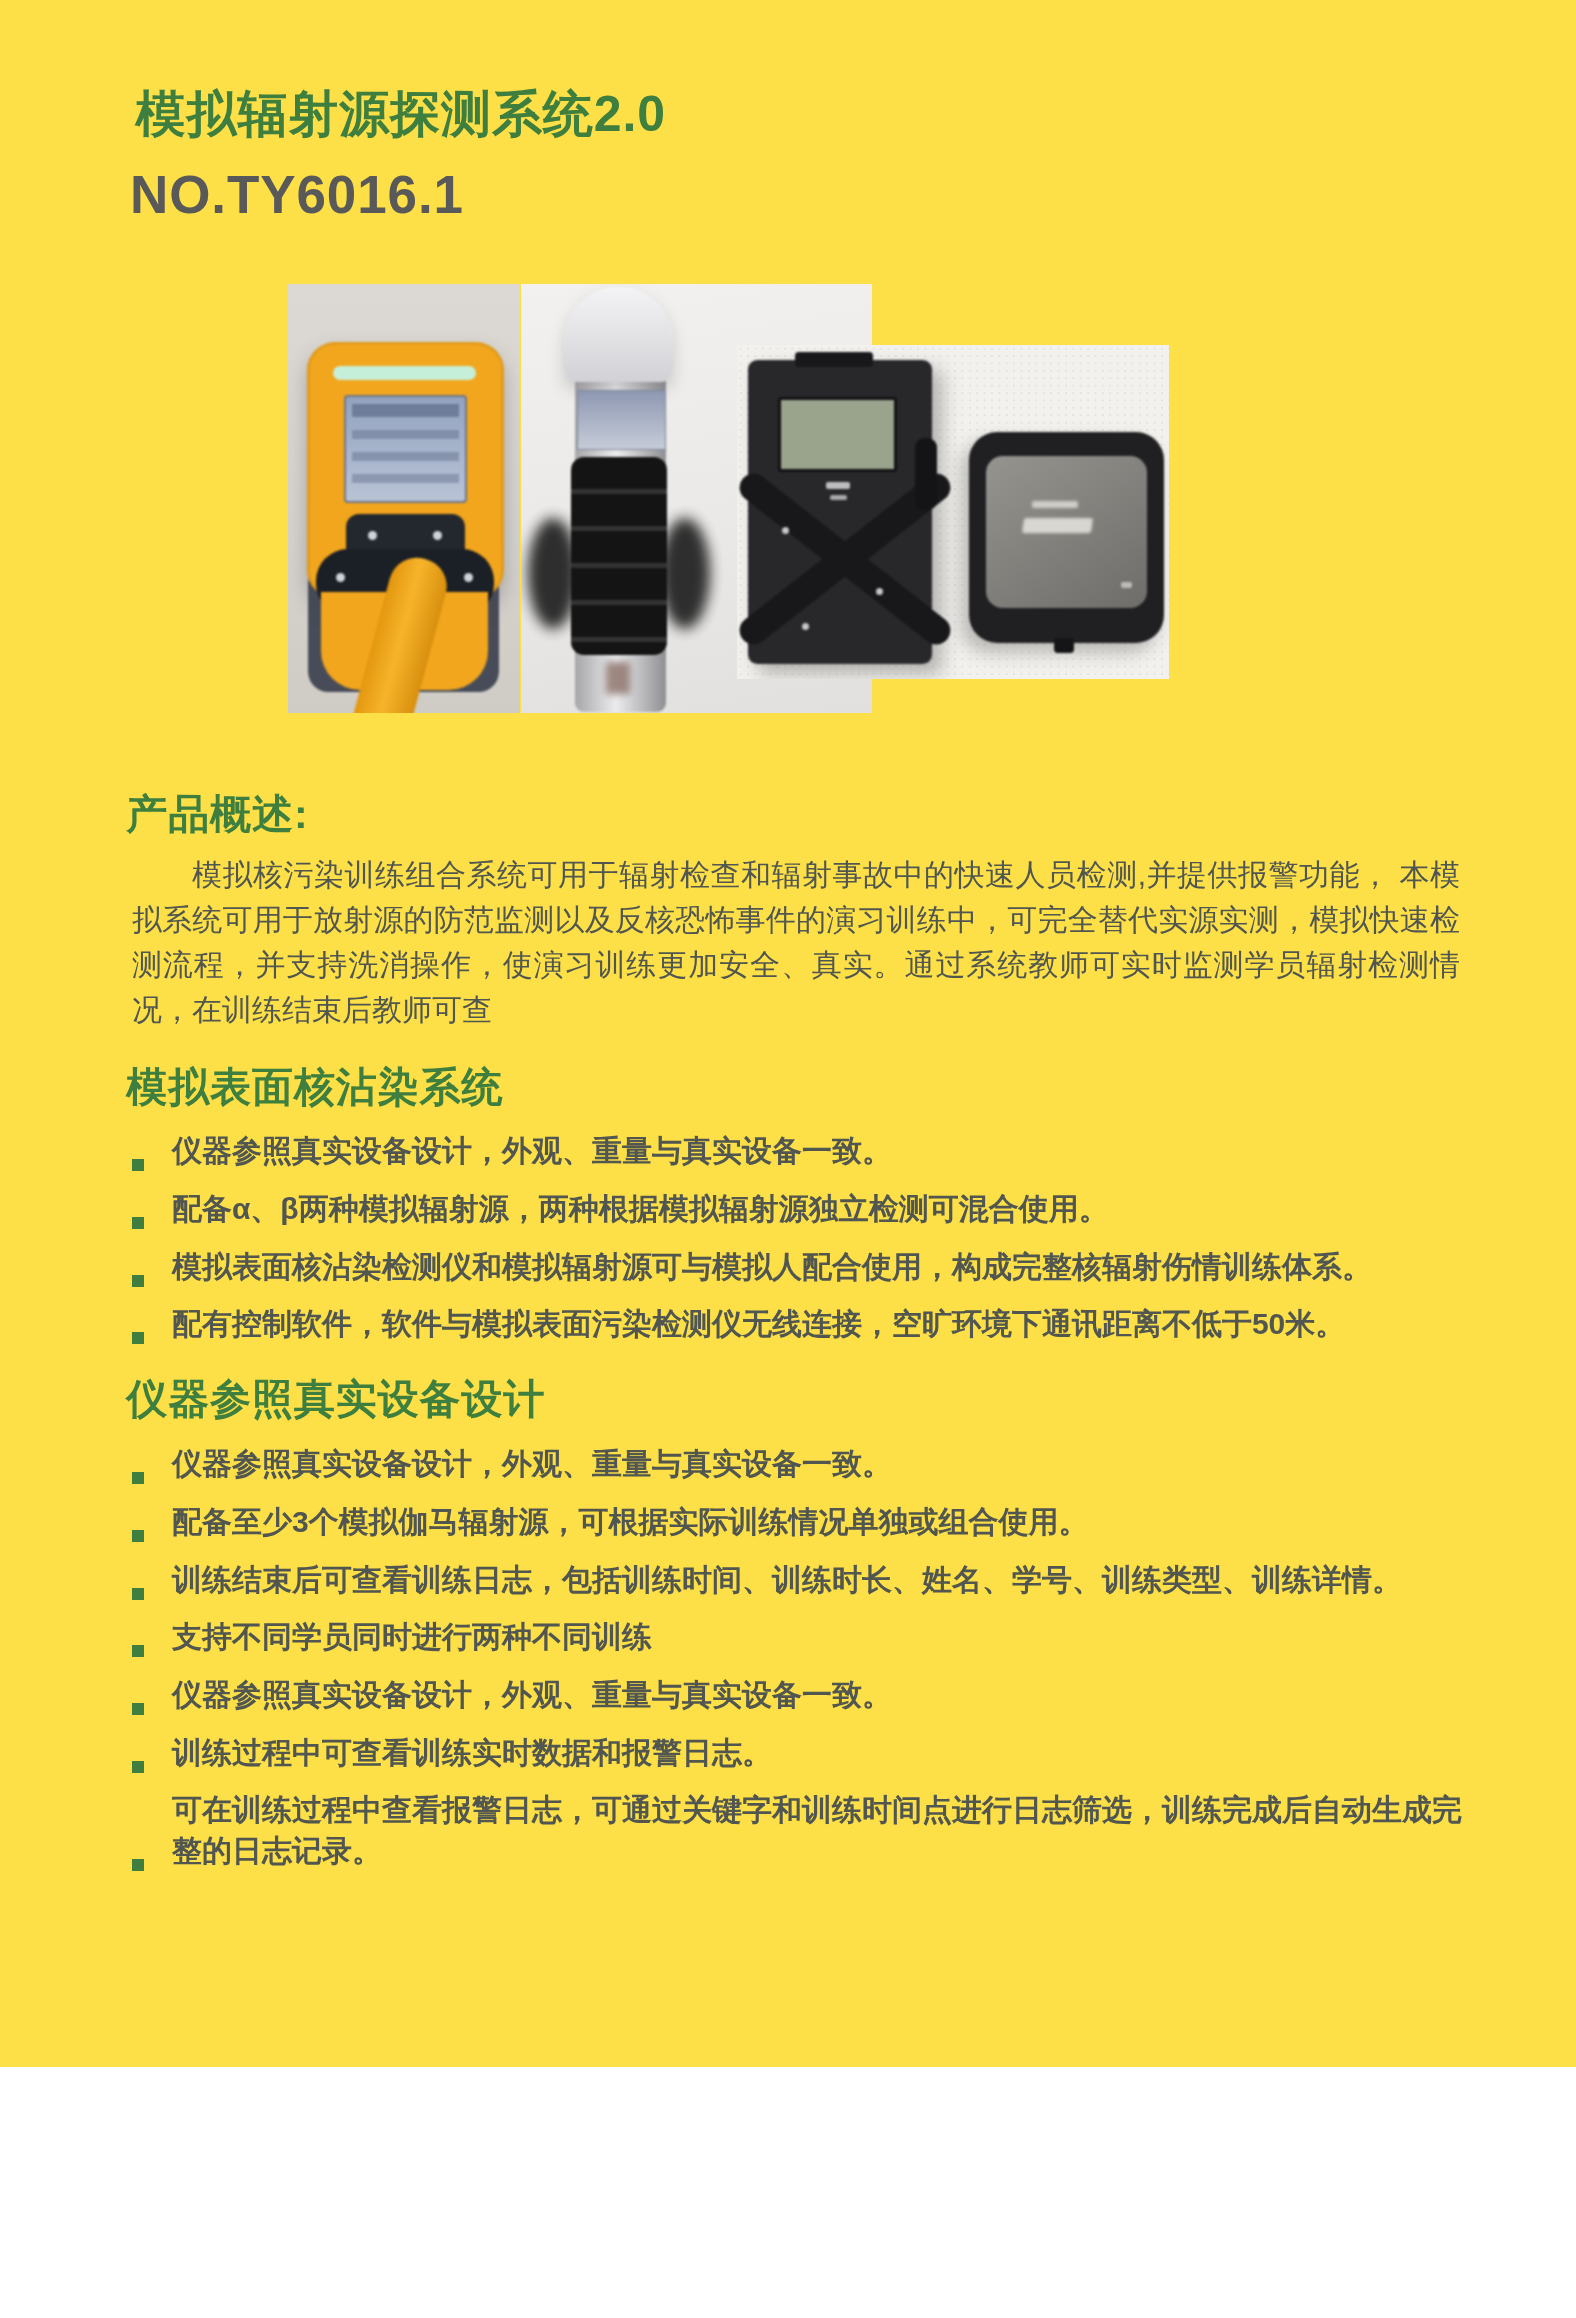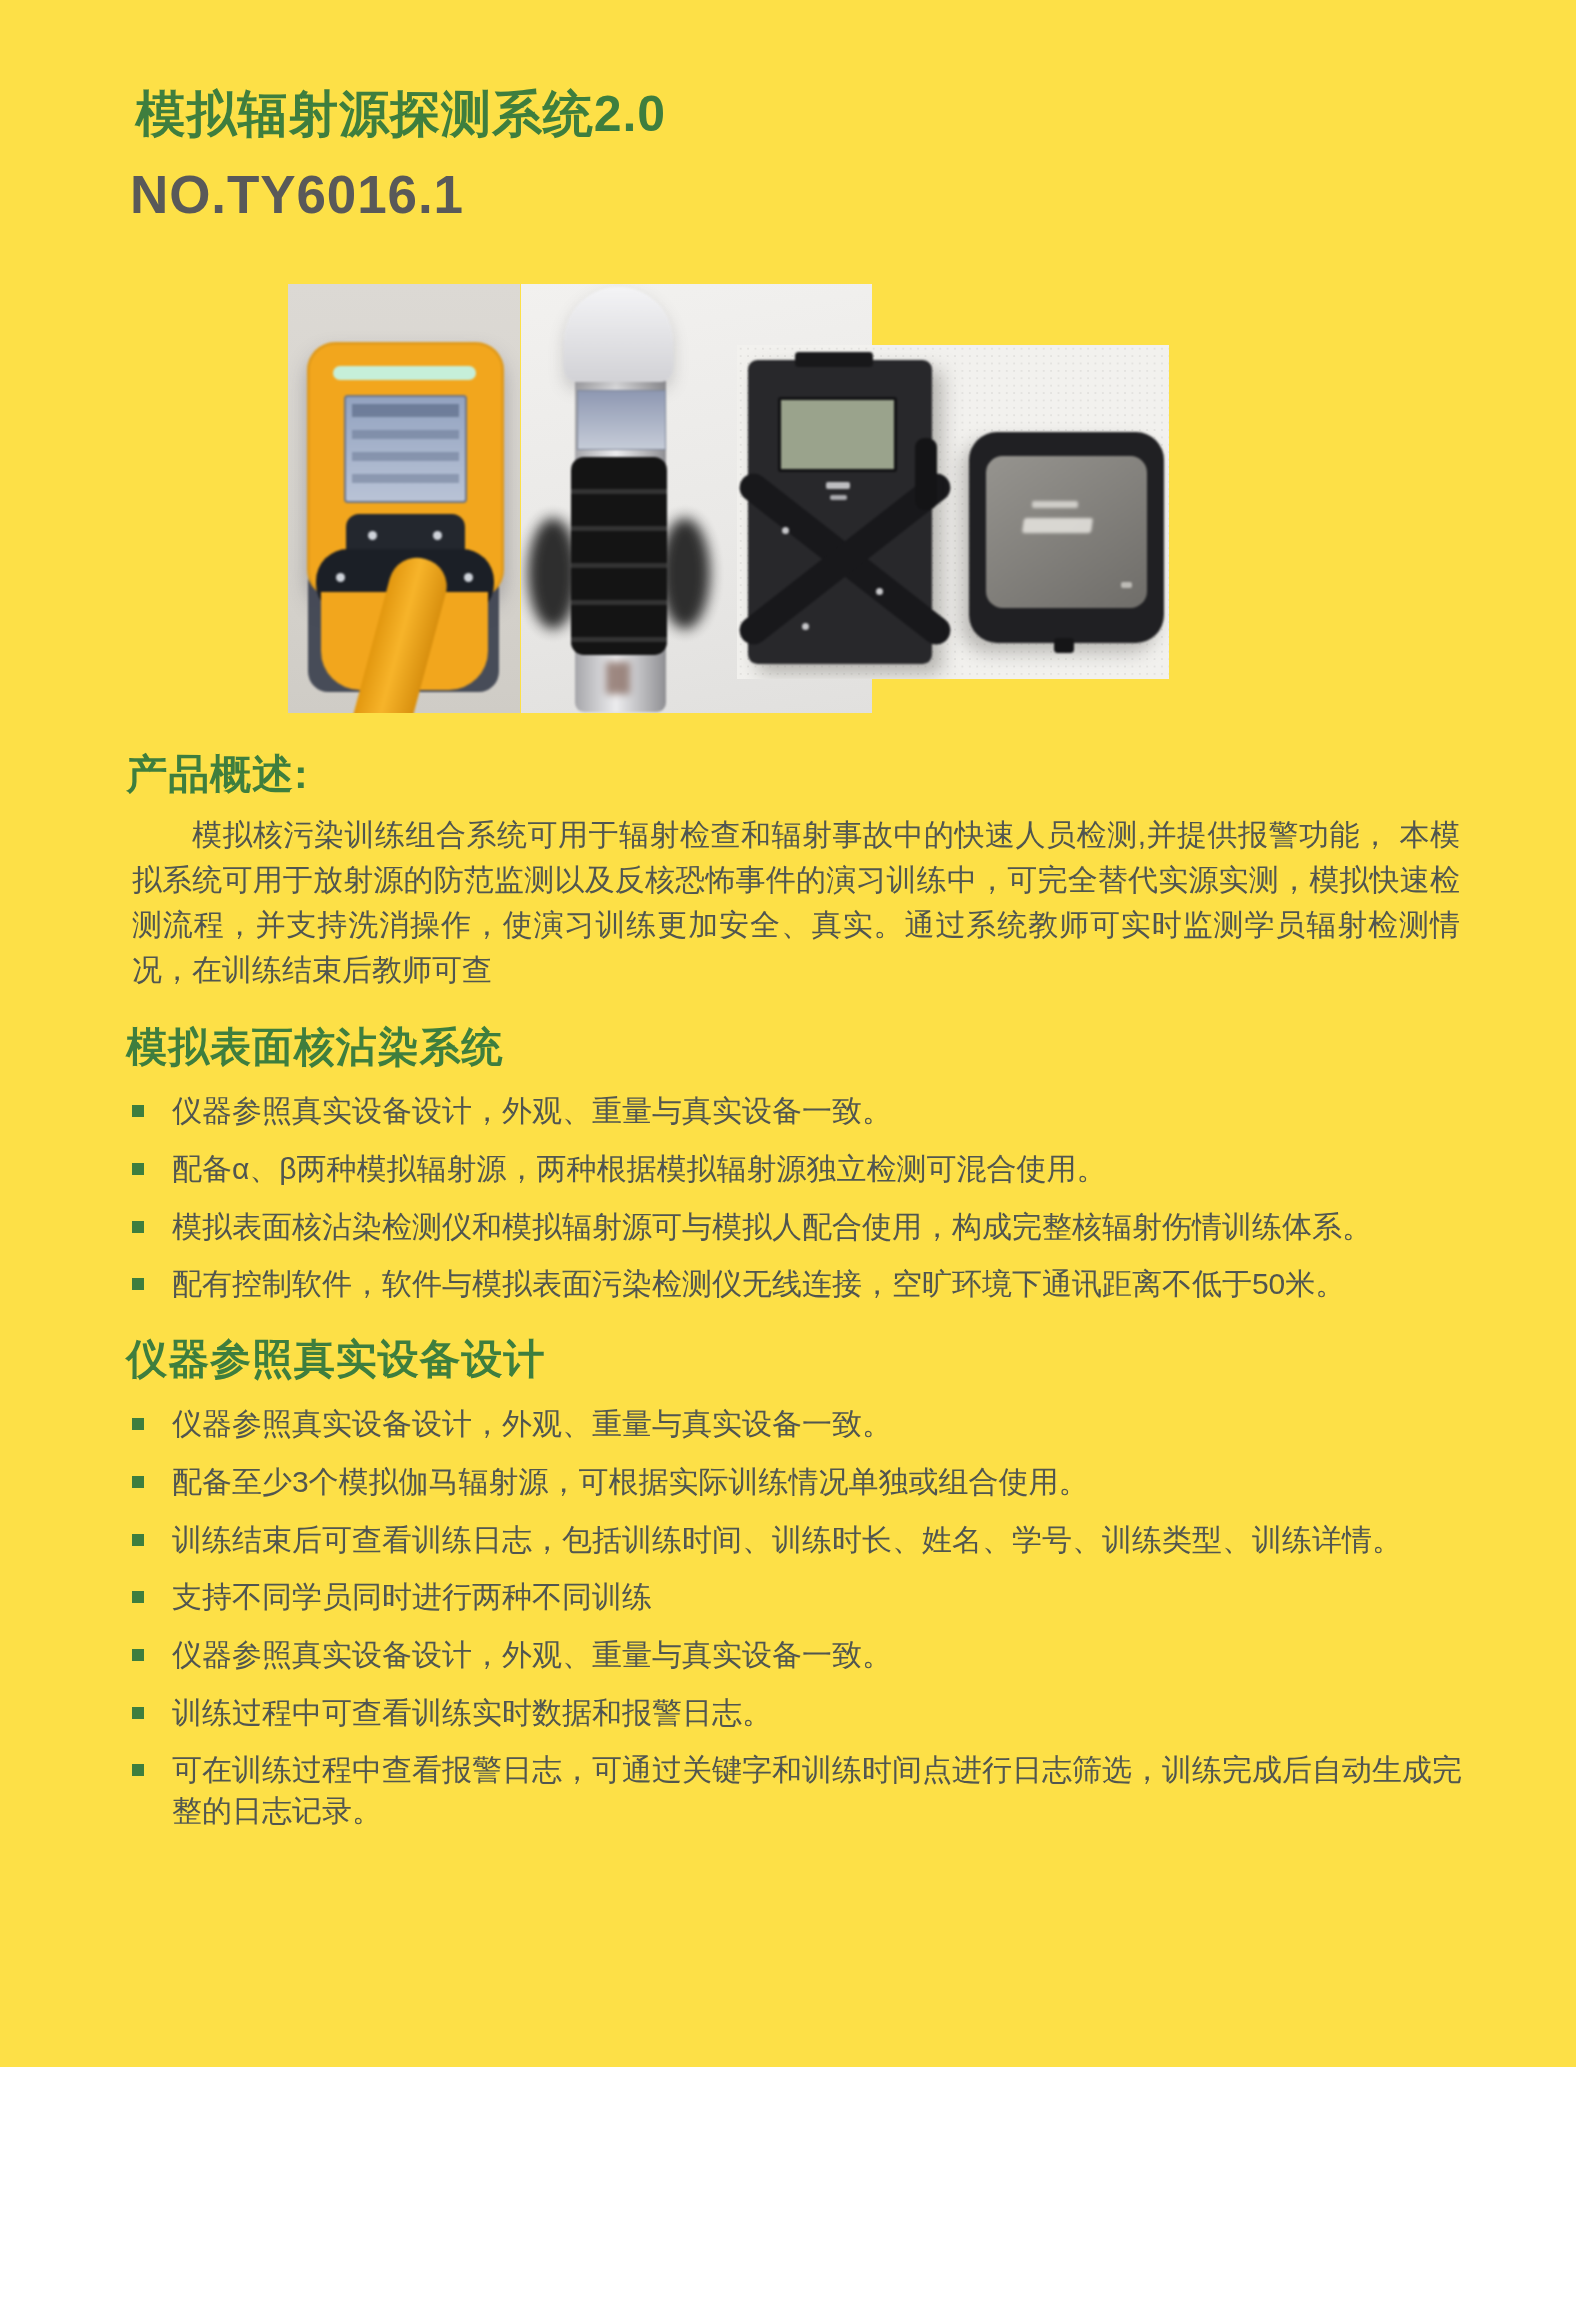--- a/index.html
+++ b/index.html
@@ -21,35 +21,36 @@
   .model{
     margin-top:16.7px;
     font-size:53px;line-height:61px;font-weight:bold;
     color:#595959;letter-spacing:0.9px;
   }
   h2.sec{
     margin:28px 0 0 -3.7px;
     font-size:41px;line-height:54px;font-weight:bold;
     color:#3E7E3E;letter-spacing:0.9px;
   }
-  h2.sec.first{margin-top:34px;}
+  h2.sec.first{margin-top:74px;}
   p.overview{
     margin:11px 0 0 1.9px;
     width:1328px;
     font-size:30px;line-height:45px;
     color:#515650;
     text-indent:2em;
     text-align:justify;
   }
   ul.feat{list-style:none;margin:16.7px 0 0;padding:0;}
   ul.feat li{
-    display:flex;align-items:flex-start;
+    display:flex;align-items:flex-end;
     margin:0 0 16.7px;
     font-size:30px;line-height:41px;color:#515650;
     width:1336px;
+    font-weight:bold;
   }
   ul.feat .sq{
     flex:0 0 auto;width:12px;height:12px;margin:15px 28px 0 1.9px;
     background:#3E7E3E;
   }
   
   .photos{position:relative;margin-top:59px;height:429px;}
   .photo{position:absolute;overflow:hidden;}
   .art{position:absolute;inset:0;filter:blur(1.1px);}
   .pp{position:absolute;}

